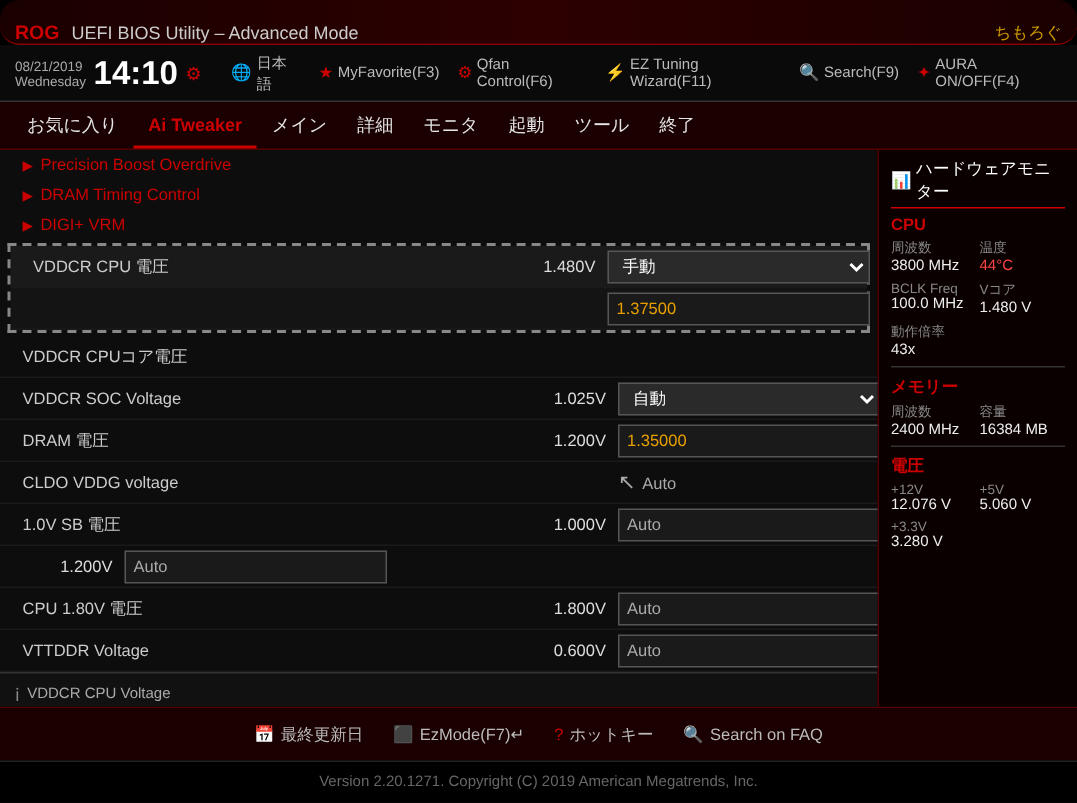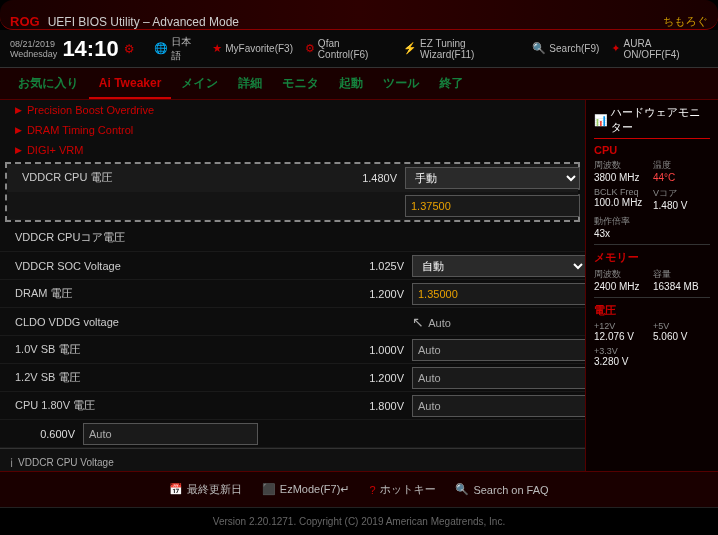--- a/index.html
+++ b/index.html
@@ -83,28 +83,27 @@
     
     .main-nav {
       background: #1a0000;
       height: 32px;
       display: flex;
       align-items: center;
       padding: 0 8px;
       border-bottom: 1px solid #500;
     }
     .main-nav-item {
-      color: #15803d;
+      color: #e5e5e5;
       font-size: 12px;
       padding: 4px 10px;
       cursor: pointer;
       height: 100%;
       display: flex;
       align-items: center;
-      font-weight: bold;
     }
     .main-nav-item.active {
       color: #cc0000;
       border-bottom: 2px solid #cc0000;
       font-weight: bold;
     }
 
     
     .content-area {
       display: flex;
@@ -417,40 +416,40 @@
         <span class="voltage-label">1.0V SB 電圧</span>
         <span class="voltage-value">1.000V</span>
         <div class="voltage-control">
           <div class="voltage-input-box">
             <span style="color:#aaa;">Auto</span>
           </div>
         </div>
       </div>
 
       <div class="voltage-row">
-        <span class="voltage-label">1.2V SB 電圧</span>
         <span class="voltage-value">1.200V</span>
         <div class="voltage-control">
           <div class="voltage-input-box">
             <span style="color:#aaa;">Auto</span>
           </div>
         </div>
       </div>
 
       <div class="voltage-row">
         <span class="voltage-label">CPU 1.80V 電圧</span>
         <span class="voltage-value">1.800V</span>
         <div class="voltage-control">
           <div class="voltage-input-box">
             <span style="color:#aaa;">Auto</span>
           </div>
         </div>
       </div>
 
       <div class="voltage-row">
+        <span class="voltage-label">VTTDDR Voltage</span>
         <span class="voltage-value">0.600V</span>
         <div class="voltage-control">
           <div class="voltage-input-box">
             <span style="color:#aaa;">Auto</span>
           </div>
         </div>
       </div>
     </div>
 
     <div class="info-bar" style="margin-top:auto;">

